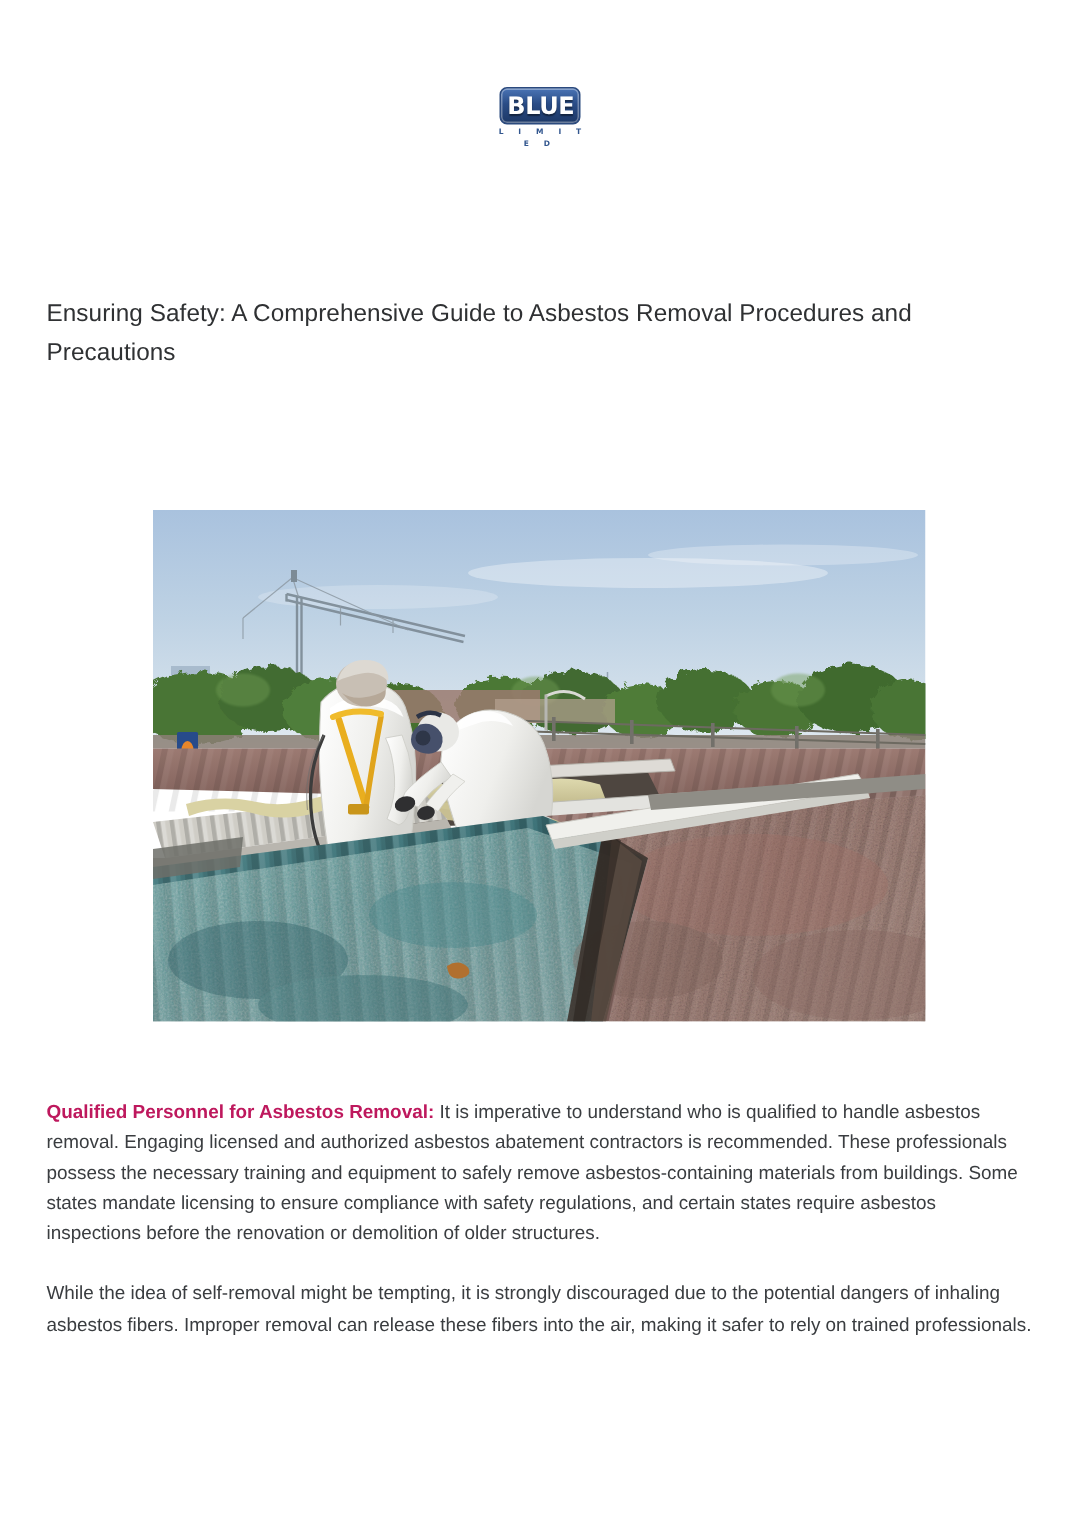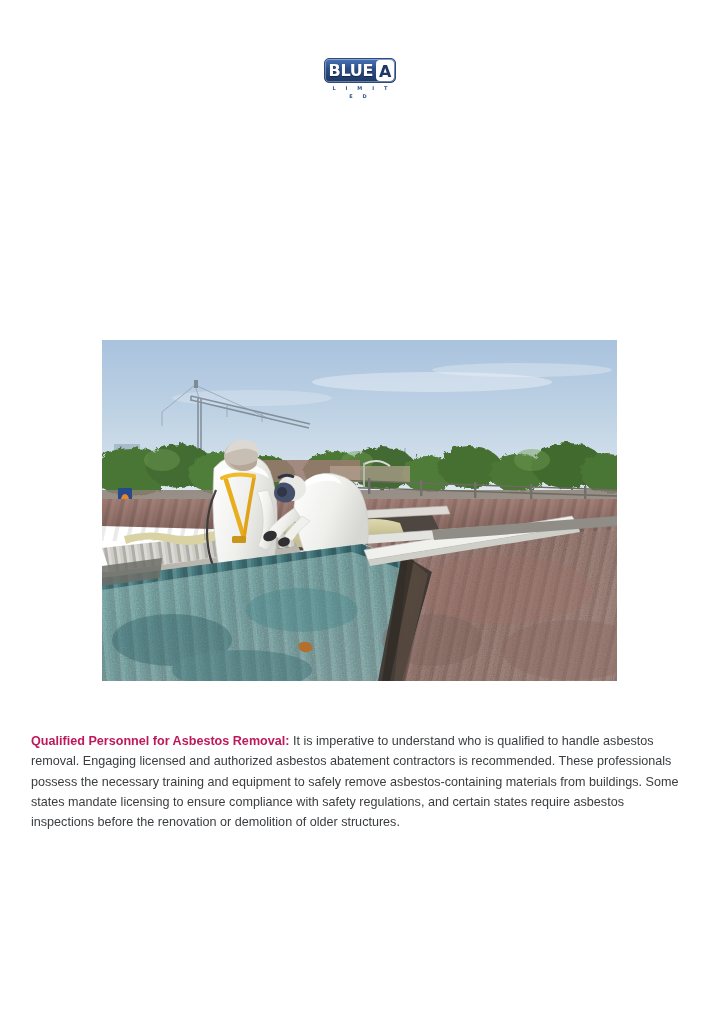--- a/index.html
+++ b/index.html
@@ -29,20 +29,21 @@
   }
   .logo-box {
     display: inline-flex;
     align-items: stretch;
     height: 23px;
     border: 1px solid #2b4a7e;
     border-radius: 5px;
     overflow: hidden;
     background: linear-gradient(to bottom, #4a74b5 0%, #2a4c86 45%, #1d3866 100%);
     box-shadow: 0 0 0 1px rgba(255,255,255,0.35) inset;
+    flex-direction: column;
   }
   .logo-blue {
     color: #ffffff;
     font-family: "DejaVu Sans", sans-serif;
     font-weight: bold;
     font-size: 16px;
     line-height: 23px;
     letter-spacing: -0.3px;
     padding: 0 3px 0 4px;
     text-shadow: 0 1px 1px rgba(0,0,0,0.45);
@@ -132,20 +133,21 @@
   <div class="logo-wrap">
     <div class="logo-box">
       <span class="logo-blue">BLUE</span>
       <span class="logo-a">A</span>
     </div>
     <div class="logo-limited">L I M I T E D</div>
   </div>
 </div>
 
 <div class="article">
+  <h1 class="page-title">Ensuring Safety: A Comprehensive Guide to Asbestos Removal Procedures and Precautions</h1>
 </div>
 
 <div class="figure">
   <svg class="photo" viewBox="0 0 515 341" preserveAspectRatio="none">
     <defs>
       <linearGradient id="skyGrad" x1="0" y1="0" x2="0" y2="1">
         <stop offset="0%" stop-color="#a9c2de"></stop>
         <stop offset="45%" stop-color="#bed2e4"></stop>
         <stop offset="85%" stop-color="#d6e2ec"></stop>
         <stop offset="100%" stop-color="#e2ebf1"></stop>
@@ -391,13 +393,14 @@
 
       <rect x="0" y="0" width="515" height="341" fill="none" stroke="#ffffff" stroke-width="0"></rect>
     </g>
   </svg>
 </div>
 
 <div class="body-copy">
   <p class="body-paragraph">
     <span class="lead-in">Qualified Personnel for Asbestos Removal:</span><span> It is imperative to understand who is qualified to handle asbestos removal. Engaging licensed and authorized asbestos abatement contractors is recommended. These professionals possess the necessary training and equipment to safely remove asbestos-containing materials from buildings. Some states mandate licensing to ensure compliance with safety regulations, and certain states require asbestos inspections before the renovation or demolition of older structures.</span>
   </p>
+  <p class="body-paragraph">While the idea of self-removal might be tempting, it is strongly discouraged due to the potential dangers of inhaling asbestos fibers. Improper removal can release these fibers into the air, making it safer to rely on trained professionals.</p>
 </div>
 
 </body></html>

